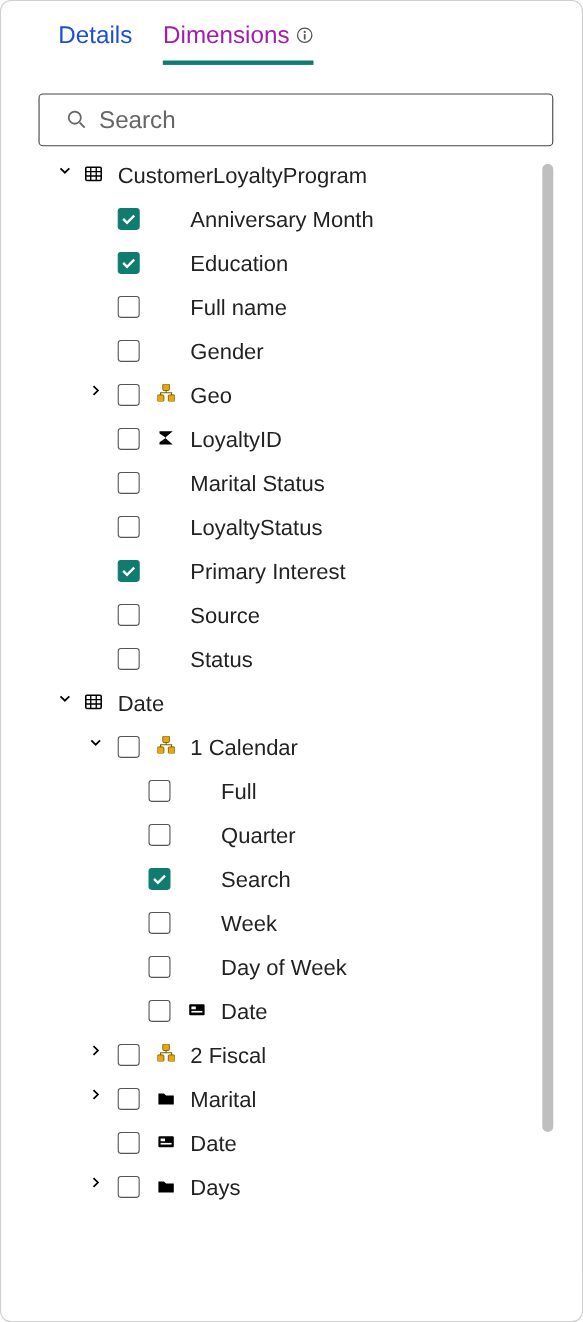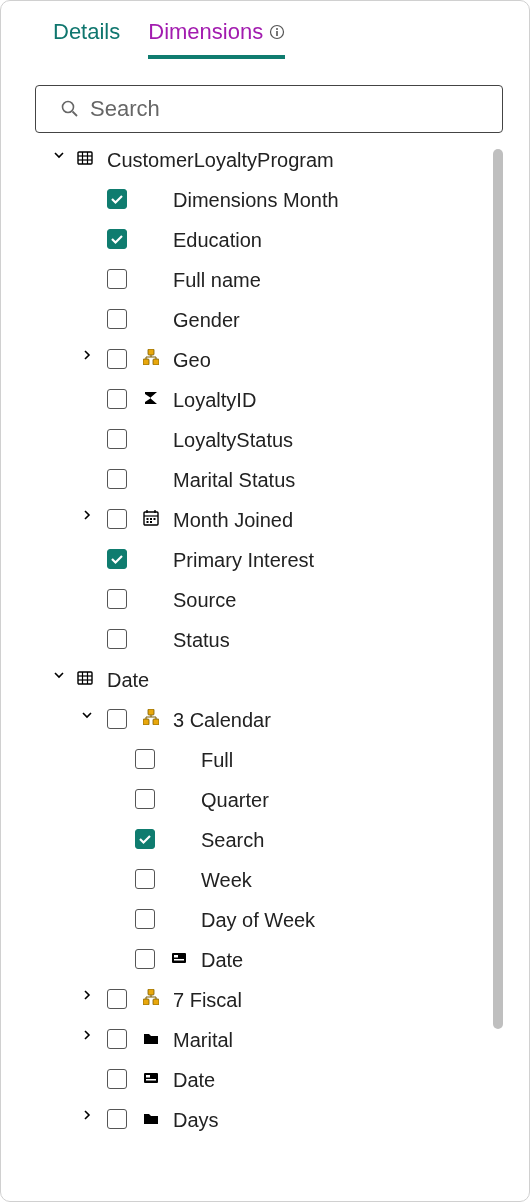--- a/index.html
+++ b/index.html
@@ -20,21 +20,21 @@
     }
     .tabs {
       display: flex;
       gap: 28px;
       align-items: flex-end;
       padding-left: 34px;
       margin-bottom: 26px;
     }
     .tab {
       font-size: 22px;
-      color: #0f766e;
+      color: #1d4ed8;
       padding-bottom: 10px;
       border-bottom: 4px solid transparent;
       cursor: pointer;
       display: flex;
       align-items: center;
       gap: 6px;
     }
     .tab.active {
       color: #a21caf;
       border-bottom-color: #0f7c6f;
@@ -234,21 +234,21 @@
     </div>
 
     <div class="row ind-1">
       <span class="caret spacer">›</span>
       <span class="cbox checked">
           <svg width="16" height="16">
             <use href="#check-mark"></use>
           </svg>
         </span>
       <span class="ticon spacer"></span>
-      <span class="label">Dimensions Month</span>
+      <span class="label">Anniversary Month</span>
     </div>
 
     <div class="row ind-1">
       <span class="caret spacer">›</span>
       <span class="cbox checked">
           <svg width="16" height="16">
             <use href="#check-mark"></use>
           </svg>
         </span>
       <span class="ticon spacer"></span>
@@ -292,162 +292,148 @@
             <use href="#sigma-ico"></use>
           </svg>
         </span>
       <span class="label">LoyaltyID</span>
     </div>
 
     <div class="row ind-1">
       <span class="caret spacer">›</span>
       <span class="cbox"></span>
       <span class="ticon spacer"></span>
+      <span class="label">Marital Status</span>
+    </div>
+
+    <div class="row ind-1">
+      <span class="caret spacer">›</span>
+      <span class="cbox"></span>
+      <span class="ticon spacer"></span>
       <span class="label">LoyaltyStatus</span>
     </div>
 
-    <div class="row ind-1">
-      <span class="caret spacer">›</span>
-      <span class="cbox"></span>
-      <span class="ticon spacer"></span>
-      <span class="label">Marital Status</span>
+
+    <div class="row ind-1">
+      <span class="caret spacer">›</span>
+      <span class="cbox checked">
+          <svg width="16" height="16">
+            <use href="#check-mark"></use>
+          </svg>
+        </span>
+      <span class="ticon spacer"></span>
+      <span class="label">Primary Interest</span>
+    </div>
+
+    <div class="row ind-1">
+      <span class="caret spacer">›</span>
+      <span class="cbox"></span>
+      <span class="ticon spacer"></span>
+      <span class="label">Source</span>
+    </div>
+
+    <div class="row ind-1">
+      <span class="caret spacer">›</span>
+      <span class="cbox"></span>
+      <span class="ticon spacer"></span>
+      <span class="label">Status</span>
+    </div>
+
+    <div class="row ind-0">
+      <span class="caret">
+        <svg width="12" height="12">
+            <path d="M2 4 L6 8 L10 4" stroke="#000" stroke-width="1.6" fill="none"></path>
+          </svg>
+      </span>
+      <span class="ticon">
+          <svg width="18" height="18">
+            <use href="#table-ico"></use>
+          </svg>
+        </span>
+      <span class="label">Date</span>
+    </div>
+
+    <div class="row ind-1">
+      <span class="caret">
+        <svg width="12" height="12">
+            <path d="M2 4 L6 8 L10 4" stroke="#000" stroke-width="1.6" fill="none"></path>
+          </svg>
+      </span>
+      <span class="cbox"></span>
+      <span class="ticon">
+          <svg width="16" height="16">
+            <use href="#hier-ico"></use>
+          </svg>
+        </span>
+      <span class="label">1 Calendar</span>
+    </div>
+
+    <div class="row ind-2">
+      <span class="caret spacer">›</span>
+      <span class="cbox"></span>
+      <span class="ticon spacer"></span>
+      <span class="label">Full</span>
+    </div>
+
+    <div class="row ind-2">
+      <span class="caret spacer">›</span>
+      <span class="cbox"></span>
+      <span class="ticon spacer"></span>
+      <span class="label">Quarter</span>
+    </div>
+
+    <div class="row ind-2">
+      <span class="caret spacer">›</span>
+      <span class="cbox checked">
+          <svg width="16" height="16">
+            <use href="#check-mark"></use>
+          </svg>
+        </span>
+      <span class="ticon spacer"></span>
+      <span class="label">Search</span>
+    </div>
+
+    <div class="row ind-2">
+      <span class="caret spacer">›</span>
+      <span class="cbox"></span>
+      <span class="ticon spacer"></span>
+      <span class="label">Week</span>
+    </div>
+
+    <div class="row ind-2">
+      <span class="caret spacer">›</span>
+      <span class="cbox"></span>
+      <span class="ticon spacer"></span>
+      <span class="label">Day of Week</span>
+    </div>
+
+    <div class="row ind-2">
+      <span class="caret spacer">›</span>
+      <span class="cbox"></span>
+      <span class="ticon">
+          <svg width="18" height="18">
+            <use href="#card-ico"></use>
+          </svg>
+        </span>
+      <span class="label">Date</span>
     </div>
 
     <div class="row ind-1">
       <span class="caret">
         <svg width="12" height="12">
             <path d="M4 2 L8 6 L4 10" stroke="#000" stroke-width="1.6" fill="none"></path>
           </svg>
       </span>
       <span class="cbox"></span>
       <span class="ticon">
-          <svg width="18" height="18">
-            <use href="#cal-ico"></use>
-          </svg>
-        </span>
-      <span class="label">Month Joined</span>
-    </div>
-
-    <div class="row ind-1">
-      <span class="caret spacer">›</span>
-      <span class="cbox checked">
-          <svg width="16" height="16">
-            <use href="#check-mark"></use>
-          </svg>
-        </span>
-      <span class="ticon spacer"></span>
-      <span class="label">Primary Interest</span>
-    </div>
-
-    <div class="row ind-1">
-      <span class="caret spacer">›</span>
-      <span class="cbox"></span>
-      <span class="ticon spacer"></span>
-      <span class="label">Source</span>
-    </div>
-
-    <div class="row ind-1">
-      <span class="caret spacer">›</span>
-      <span class="cbox"></span>
-      <span class="ticon spacer"></span>
-      <span class="label">Status</span>
-    </div>
-
-    <div class="row ind-0">
-      <span class="caret">
-        <svg width="12" height="12">
-            <path d="M2 4 L6 8 L10 4" stroke="#000" stroke-width="1.6" fill="none"></path>
-          </svg>
-      </span>
-      <span class="ticon">
-          <svg width="18" height="18">
-            <use href="#table-ico"></use>
-          </svg>
-        </span>
-      <span class="label">Date</span>
-    </div>
-
-    <div class="row ind-1">
-      <span class="caret">
-        <svg width="12" height="12">
-            <path d="M2 4 L6 8 L10 4" stroke="#000" stroke-width="1.6" fill="none"></path>
-          </svg>
-      </span>
-      <span class="cbox"></span>
-      <span class="ticon">
           <svg width="16" height="16">
             <use href="#hier-ico"></use>
           </svg>
         </span>
-      <span class="label">3 Calendar</span>
-    </div>
-
-    <div class="row ind-2">
-      <span class="caret spacer">›</span>
-      <span class="cbox"></span>
-      <span class="ticon spacer"></span>
-      <span class="label">Full</span>
-    </div>
-
-    <div class="row ind-2">
-      <span class="caret spacer">›</span>
-      <span class="cbox"></span>
-      <span class="ticon spacer"></span>
-      <span class="label">Quarter</span>
-    </div>
-
-    <div class="row ind-2">
-      <span class="caret spacer">›</span>
-      <span class="cbox checked">
-          <svg width="16" height="16">
-            <use href="#check-mark"></use>
-          </svg>
-        </span>
-      <span class="ticon spacer"></span>
-      <span class="label">Search</span>
-    </div>
-
-    <div class="row ind-2">
-      <span class="caret spacer">›</span>
-      <span class="cbox"></span>
-      <span class="ticon spacer"></span>
-      <span class="label">Week</span>
-    </div>
-
-    <div class="row ind-2">
-      <span class="caret spacer">›</span>
-      <span class="cbox"></span>
-      <span class="ticon spacer"></span>
-      <span class="label">Day of Week</span>
-    </div>
-
-    <div class="row ind-2">
-      <span class="caret spacer">›</span>
-      <span class="cbox"></span>
-      <span class="ticon">
-          <svg width="18" height="18">
-            <use href="#card-ico"></use>
-          </svg>
-        </span>
-      <span class="label">Date</span>
-    </div>
-
-    <div class="row ind-1">
-      <span class="caret">
-        <svg width="12" height="12">
-            <path d="M4 2 L8 6 L4 10" stroke="#000" stroke-width="1.6" fill="none"></path>
-          </svg>
-      </span>
-      <span class="cbox"></span>
-      <span class="ticon">
-          <svg width="16" height="16">
-            <use href="#hier-ico"></use>
-          </svg>
-        </span>
-      <span class="label">7 Fiscal</span>
+      <span class="label">2 Fiscal</span>
     </div>
 
     <div class="row ind-1">
       <span class="caret">
         <svg width="12" height="12">
             <path d="M4 2 L8 6 L4 10" stroke="#000" stroke-width="1.6" fill="none"></path>
           </svg>
       </span>
       <span class="cbox"></span>
       <span class="ticon">

